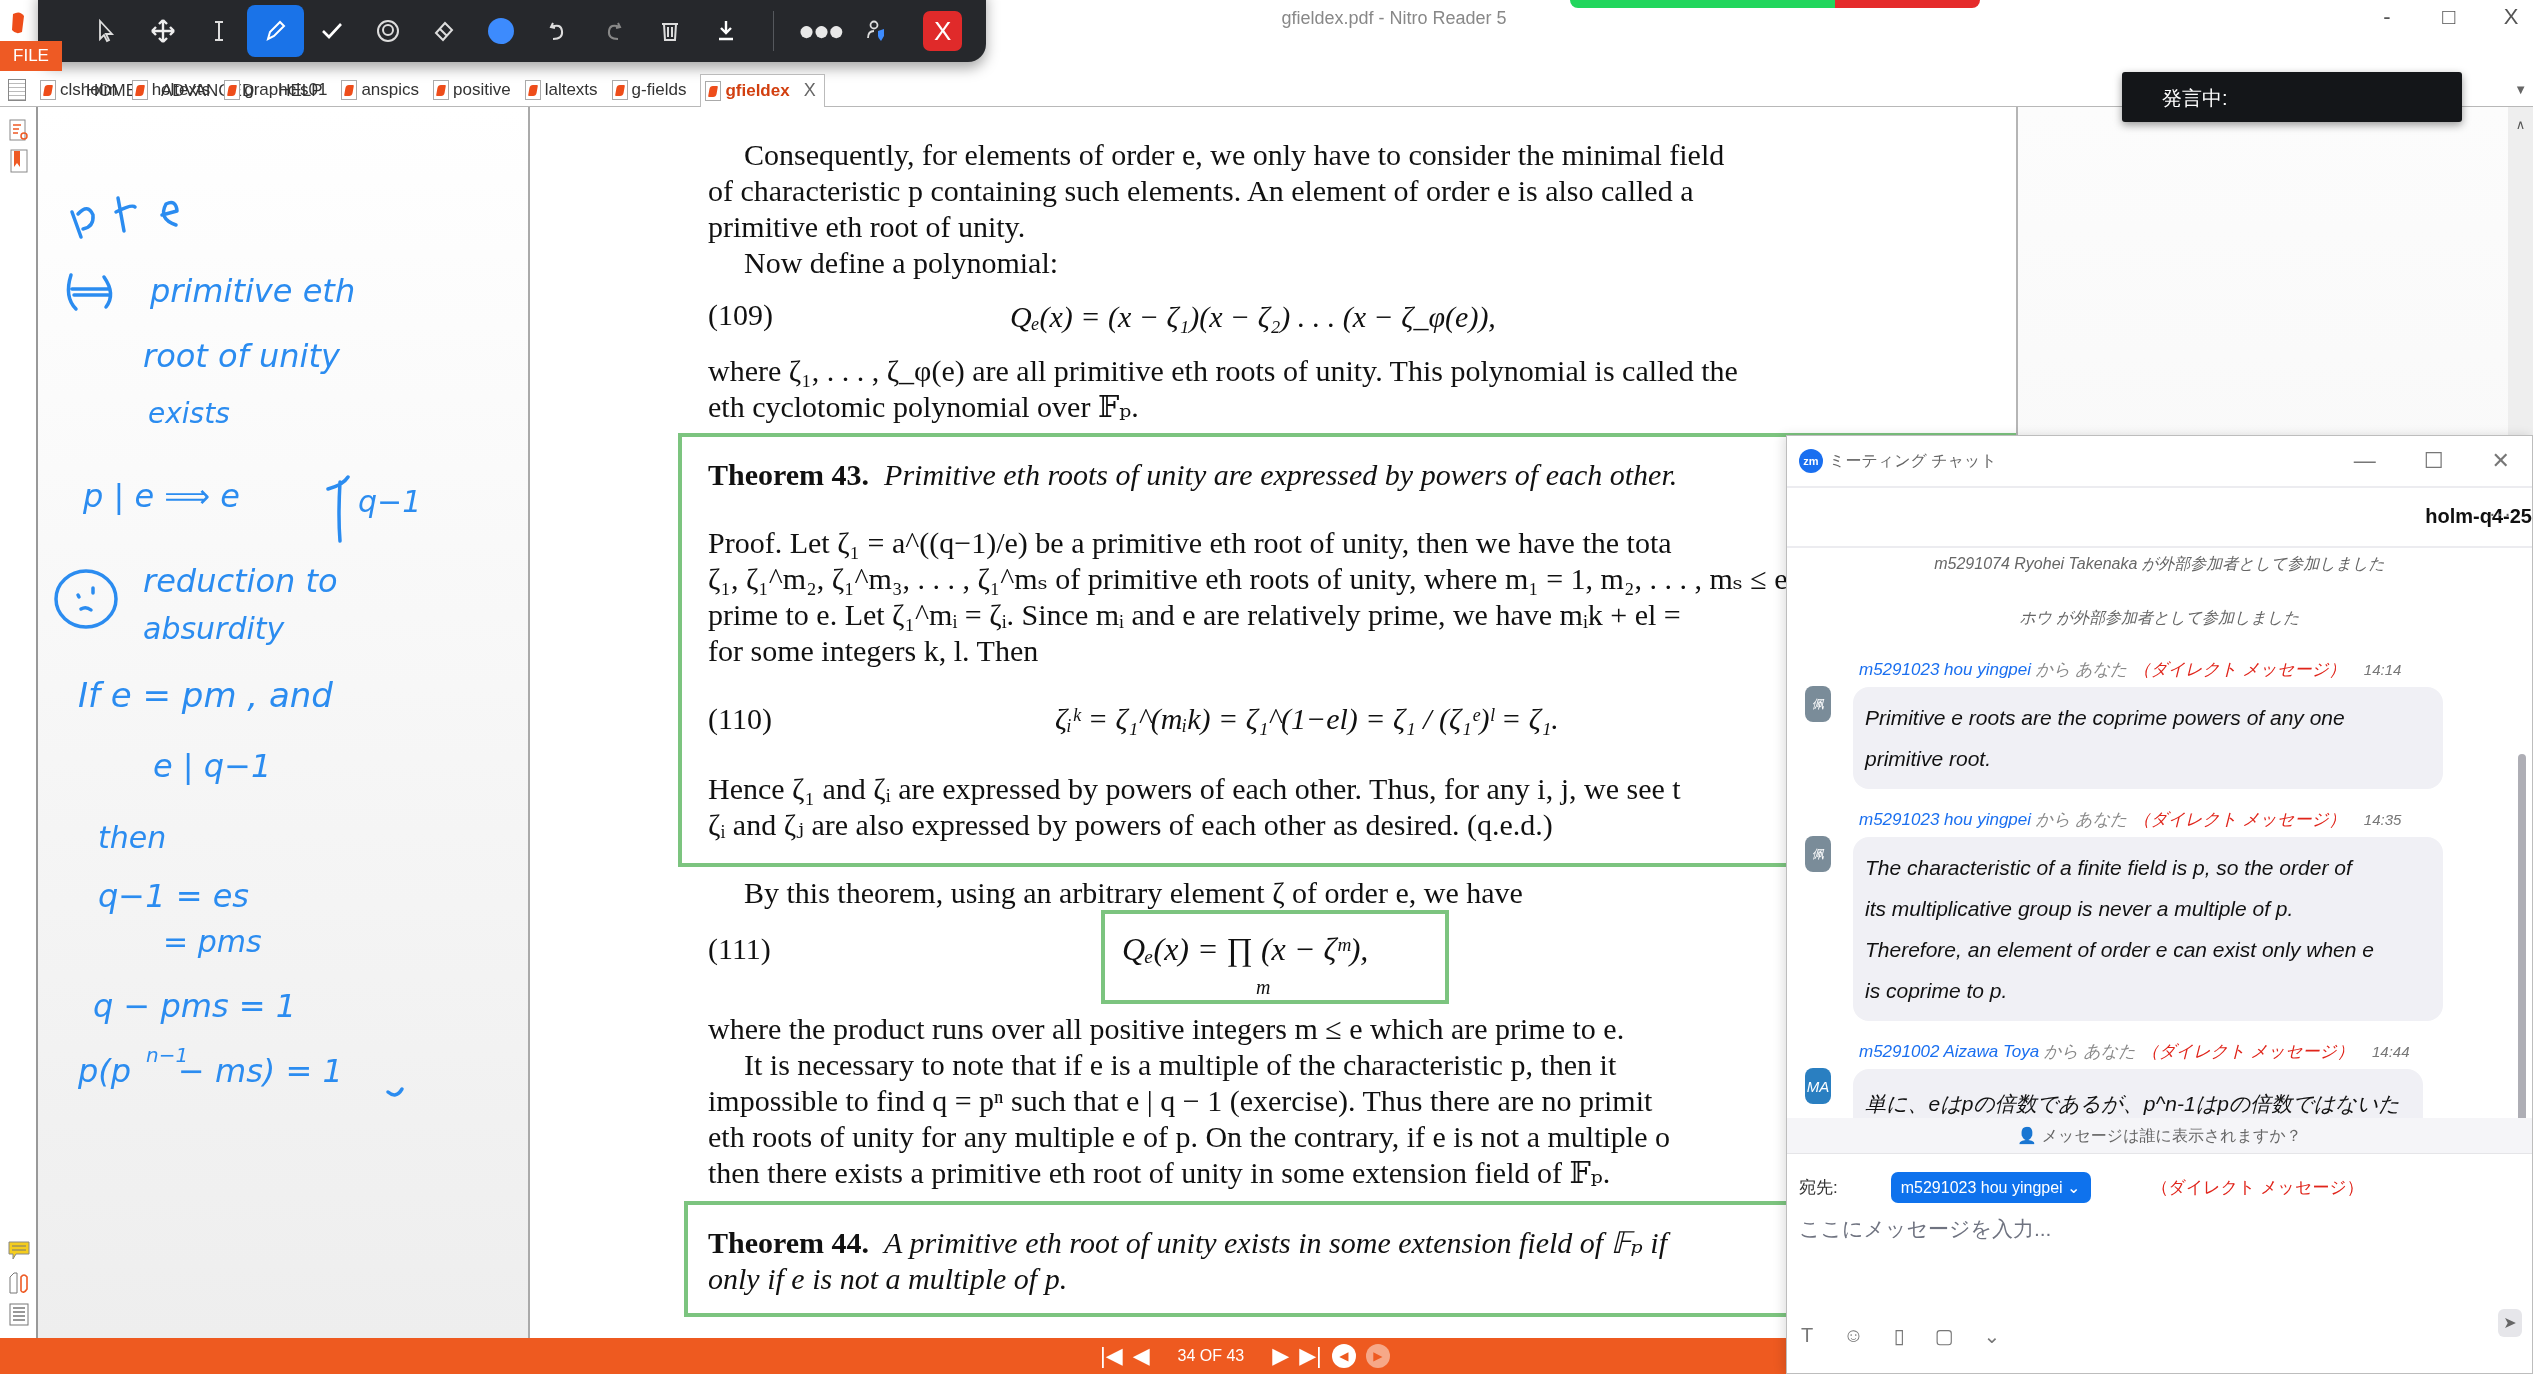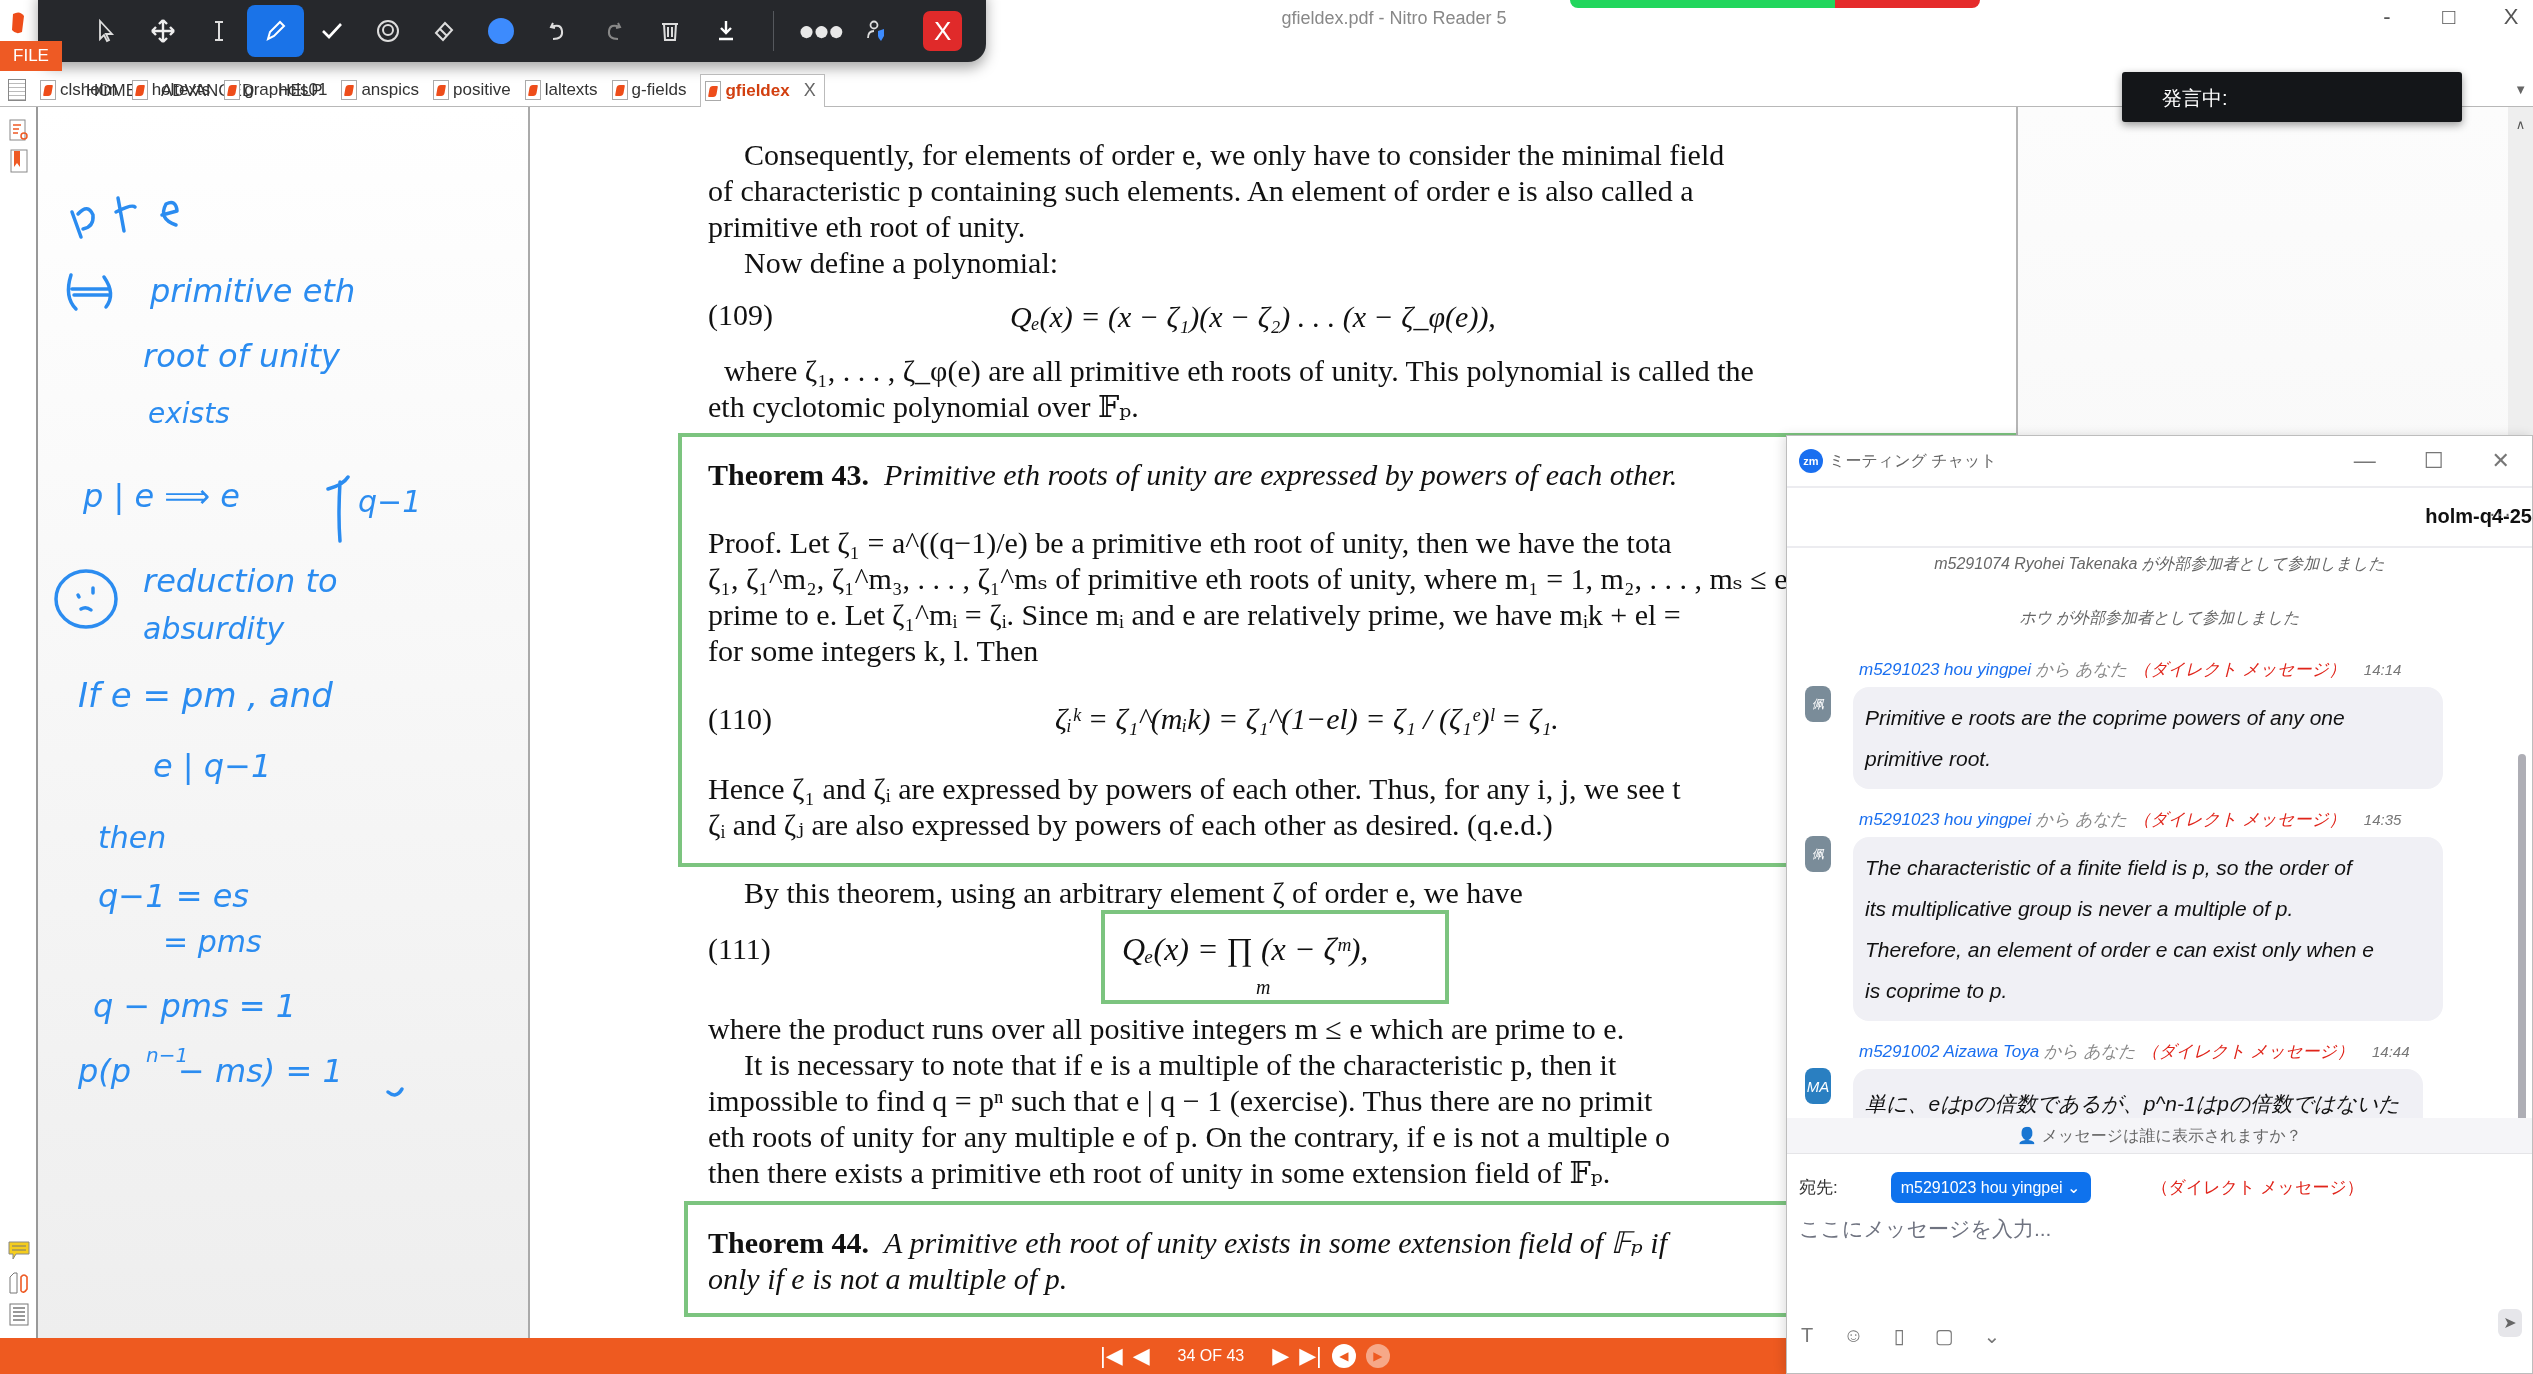--- a/index.html
+++ b/index.html
@@ -297,21 +297,21 @@
   </svg>
 </div>
 
 <div class="pdf-page">
   <div class="tex" style="left:214px;top:30px;">Consequently, for elements of order e, we only have to consider the minimal field</div>
   <div class="tex" style="left:178px;top:66px;">of characteristic p containing such elements.  An element of order e is also called a</div>
   <div class="tex" style="left:178px;top:102px;">primitive eth root of unity.</div>
   <div class="tex" style="left:214px;top:138px;">Now define a polynomial:</div>
   <div class="tex" style="left:178px;top:190px;">(109)</div>
   <div class="tex" style="left:480px;top:192px;font-style:italic;">Qₑ(x) = (x − ζ₁)(x − ζ₂) . . . (x − ζ_φ(e)),</div>
-  <div class="tex" style="left:178px;top:246px;margin-left:16px;">where ζ₁, . . . , ζ_φ(e) are all primitive eth roots of unity.  This polynomial is called the</div>
+  <div class="tex" style="left:178px;top:246px;">where ζ₁, . . . , ζ_φ(e) are all primitive eth roots of unity.  This polynomial is called the</div>
   <div class="tex" style="left:178px;top:282px;">eth cyclotomic polynomial over 𝔽ₚ.</div>
 
   <div class="thm-box" style="left:148px;top:326px;width:1360px;height:434px;"></div>
   <div class="tex" style="left:178px;top:350px;"><b>Theorem 43.</b>&nbsp; <i>Primitive eth roots of unity are expressed by powers of each other.</i></div>
   <div class="tex" style="left:178px;top:418px;">Proof.  Let ζ₁ = a^((q−1)/e) be a primitive eth root of unity, then we have the tota</div>
   <div class="tex" style="left:178px;top:454px;text-align:right;">ζ₁, ζ₁^m₂, ζ₁^m₃, . . . , ζ₁^mₛ of primitive eth roots of unity, where m₁ = 1, m₂, . . . , mₛ ≤ e</div>
   <div class="tex" style="left:178px;top:490px;">prime to e.  Let ζ₁^mᵢ = ζᵢ.  Since mᵢ and e are relatively prime, we have mᵢk + el =</div>
   <div class="tex" style="left:178px;top:526px;">for some integers k, l.  Then</div>
   <div class="tex" style="left:178px;top:594px;">(110)</div>
   <div class="tex" style="left:525px;top:594px;font-style:italic;">ζᵢᵏ = ζ₁^(mᵢk) = ζ₁^(1−el) = ζ₁ / (ζ₁ᵉ)ˡ = ζ₁.</div>

